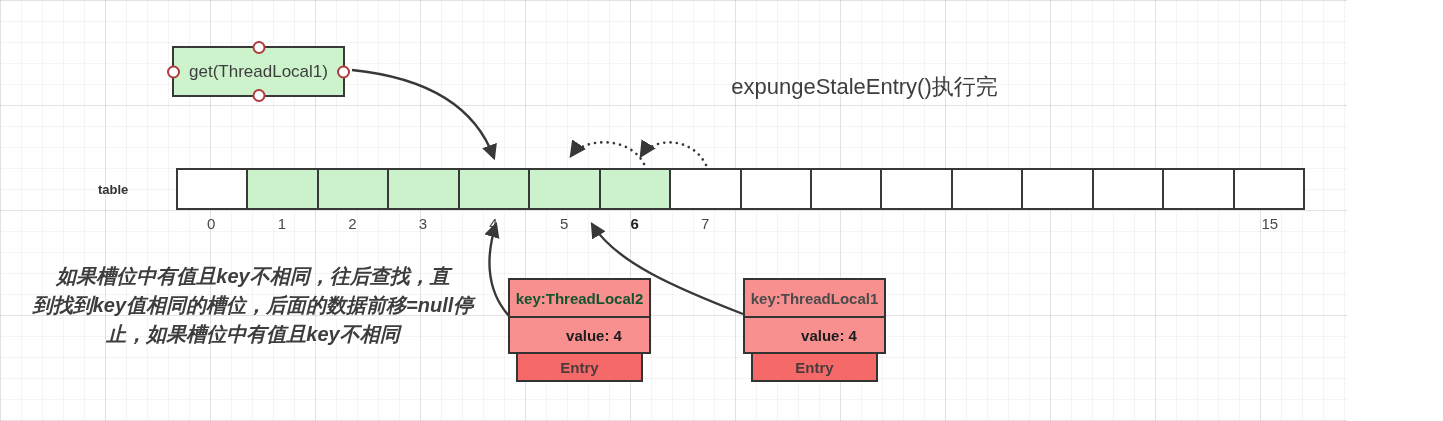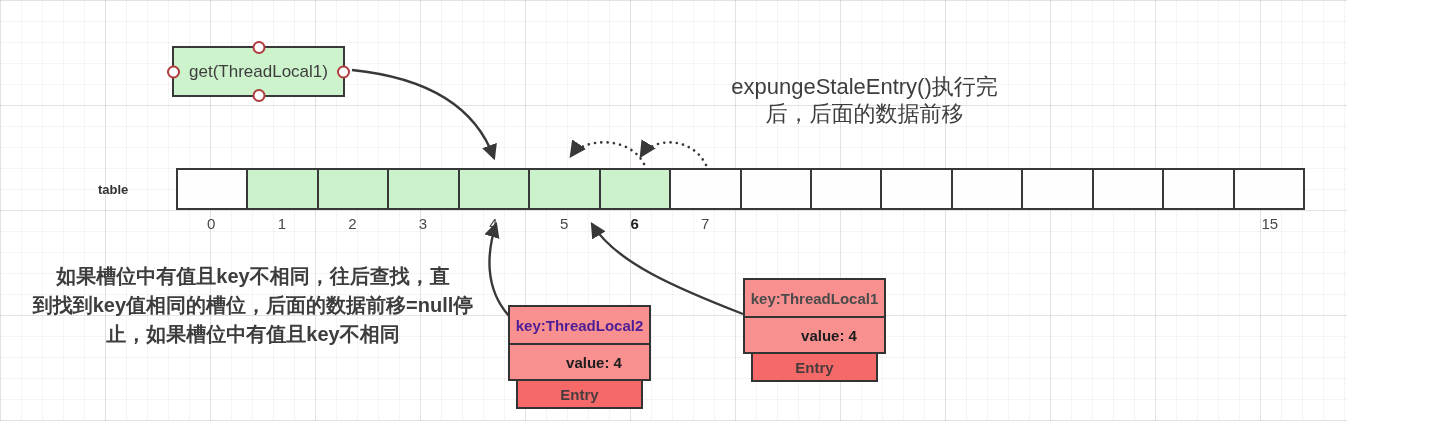--- a/index.html
+++ b/index.html
@@ -38,21 +38,21 @@
   .h-left{top:50%;left:-7px;transform:translateY(-50%);}
   .h-right{top:50%;right:-7px;transform:translateY(-50%);}
 
   
   .title{
     position:absolute;left:692px;top:73px;width:345px;text-align:center;
     font-size:22px;font-weight:normal;color:var(--text-dark);line-height:27px;
   }
   .note{
     position:absolute;left:28px;top:262px;width:450px;text-align:center;
-    font-size:20px;font-weight:bold;color:var(--text-dark);line-height:29px;
+    font-size:20px;font-weight:bold;color:var(--text-dark);line-height:29px;font-style:italic;
   }
 
   
   .table-label{
     position:absolute;left:98px;top:182px;width:60px;
     font-size:13px;font-weight:bold;color:#333;
   }
   .cells{
     position:absolute;left:176px;top:168px;width:1129px;height:42px;
     box-sizing:border-box;border:2px solid var(--stroke);
@@ -68,21 +68,21 @@
   .idx.bold{font-weight:bold;color:#222;}
 
   
   .entry-card{position:absolute;top:278px;width:143px;z-index:3;}
   .ebox{
     box-sizing:border-box;border:2px solid #333;background:var(--entry-light);
     display:flex;align-items:center;justify-content:center;
     font-size:15px;color:#4b4b4b;font-weight:bold;
   }
   .ekey{height:40px;}
-  .ekey.bold{font-weight:bold;color:#4c1d95;margin-top:27px;}
+  .ekey.bold{font-weight:bold;color:#14532d;}
   .evalue{height:38px;margin-top:-2px;font-weight:bold;color:#1c1c1c;padding-left:29px;}
   .efooter{
     height:30px;margin:-2px auto 0;width:127px;background:var(--entry-dark);
     color:#4a3c3c;
   }
   .entry-1{left:508px;}
   .entry-2{left:743px;}
 </style>
 </head>
 <body>
@@ -92,21 +92,20 @@
   <div class="get-box">
     <span>get(ThreadLocal1)</span>
     <span class="handle h-top"></span>
     <span class="handle h-bottom"></span>
     <span class="handle h-left"></span>
     <span class="handle h-right"></span>
   </div>
 
   <div class="title">
     <div>expungeStaleEntry()执行完</div>
-    <div>后，后面的数据前移</div>
   </div>
 
   <div class="note">
     <div>如果槽位中有值且key不相同，往后查找，直</div>
     <div>到找到key值相同的槽位，后面的数据前移=null停</div>
     <div>止，如果槽位中有值且key不相同</div>
   </div>
 
   <div class="table-label">table</div>
   <div class="cells">

